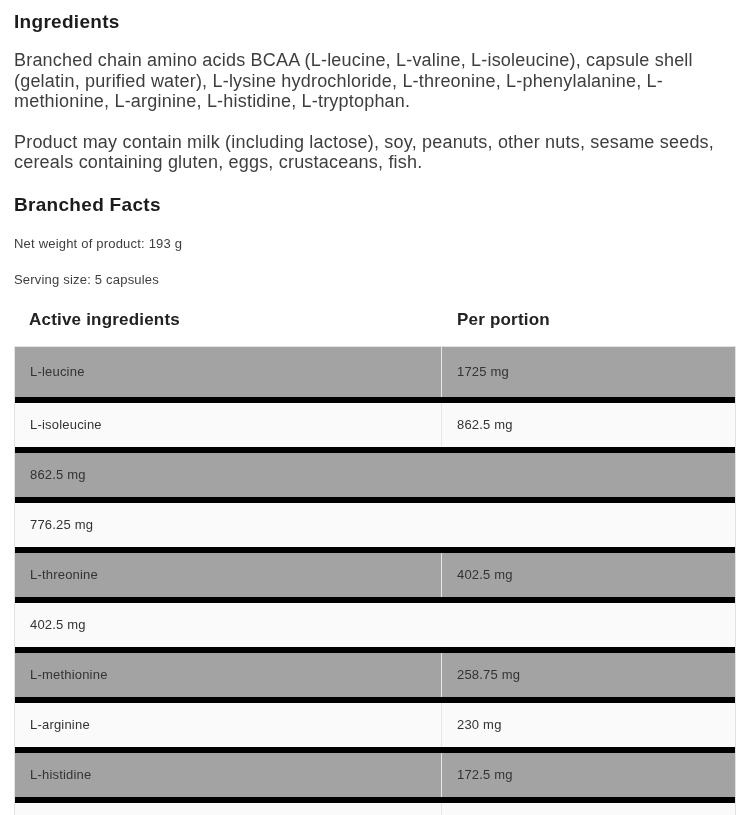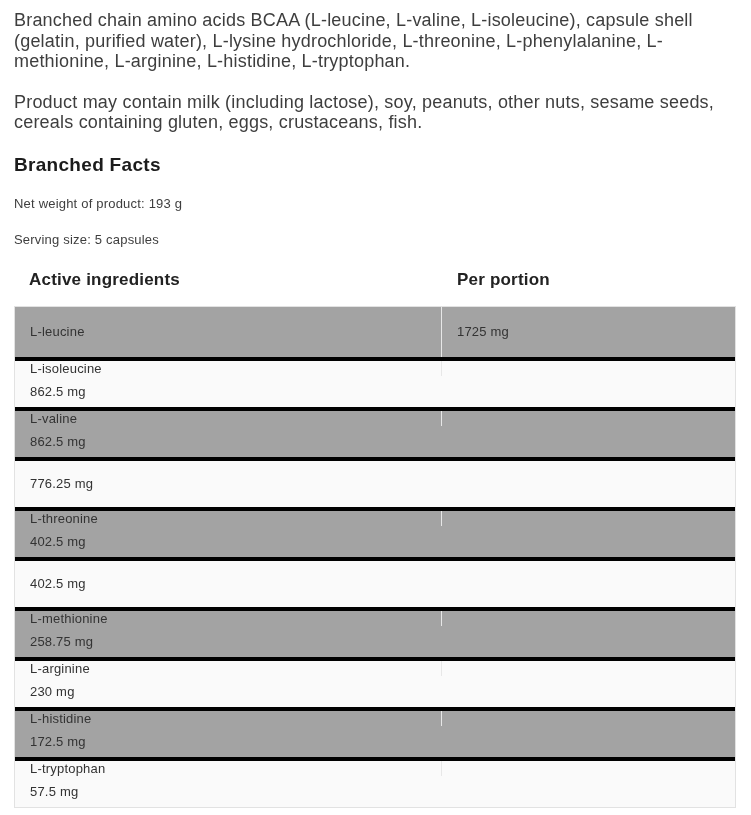--- a/index.html
+++ b/index.html
@@ -55,41 +55,42 @@
   .thead-cell.col-amount { flex: 1; }
   .tbody {
     width: 722px;
     border: 1px solid #e2e2e2;
   }
   .trow {
     display: flex;
     height: 50px;
     background: #a3a3a3;
   }
-  .trow + .trow { border-top: 4px solid #000000; flex-direction: column; }
+  .trow + .trow { border-top: 6px solid #000000; }
   .trow:nth-child(even) { background: #fafafa; }
   .tcell {
     display: flex;
     align-items: center;
     font-size: 13px;
     letter-spacing: 0.2px;
     color: #333333;
     padding-left: 15px;
   }
   .tcell.col-ingredient {
     width: 427px;
     border-right: 1px solid #e7e7e7;
   }
   .tcell.col-amount { flex: 1; }
 </style>
 </head>
 <body>
 
 <div class="page">
 
+  <h2 class="section-title" id="ingredients-title">Ingredients</h2>
 
   <p class="body-par">Branched chain amino acids BCAA (L-leucine, L-valine, L-isoleucine), capsule shell (gelatin, purified water), L-lysine hydrochloride, L-threonine, L-phenylalanine, L-methionine, L-arginine, L-histidine, L-tryptophan.</p>
 
   <p class="body-par">Product may contain milk (including lactose), soy, peanuts, other nuts, sesame seeds, cereals containing gluten, eggs, crustaceans, fish.</p>
 
   <h2 class="section-title" id="nutrition-title">Branched Facts</h2>
 
   <div class="meta-line">Net weight of product: 193 g</div>
 
 
@@ -105,21 +106,20 @@
     <div class="tcell col-ingredient">L-leucine</div>
     <div class="tcell col-amount">1725 mg</div>
   </div>
 
   <div class="trow">
     <div class="tcell col-ingredient">L-isoleucine</div>
     <div class="tcell col-amount">862.5 mg</div>
   </div>
 
   <div class="trow">
-    <div class="tcell col-ingredient">L-valine</div>
     <div class="tcell col-amount">862.5 mg</div>
   </div>
 
   <div class="trow">
     <div class="tcell col-amount">776.25 mg</div>
   </div>
 
   <div class="trow">
     <div class="tcell col-ingredient">L-threonine</div>
     <div class="tcell col-amount">402.5 mg</div>

